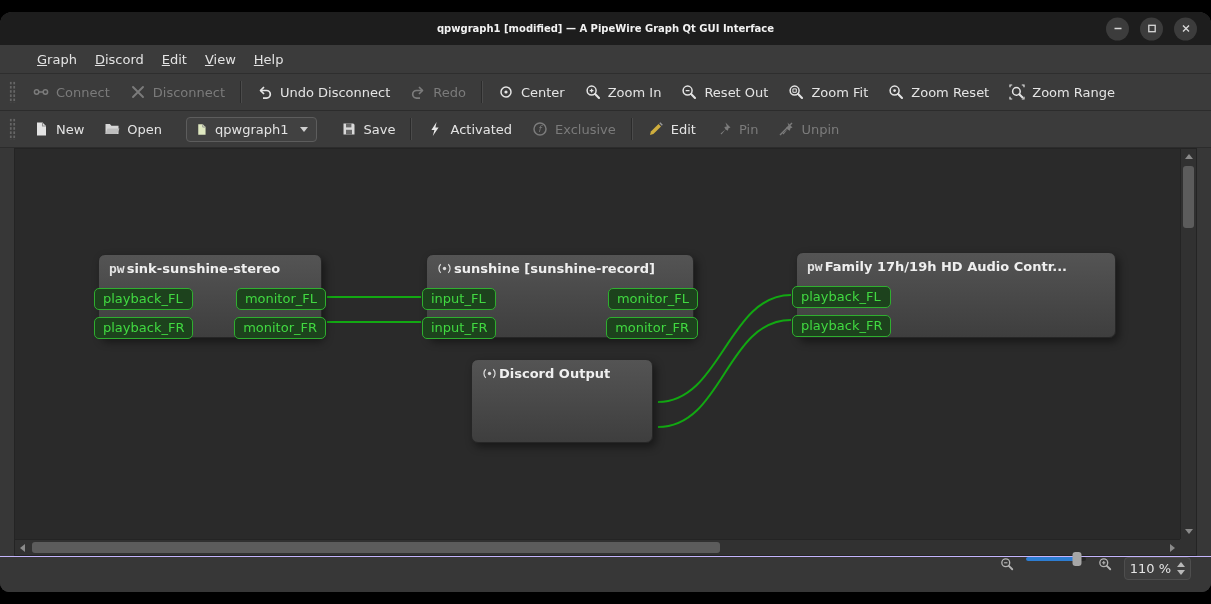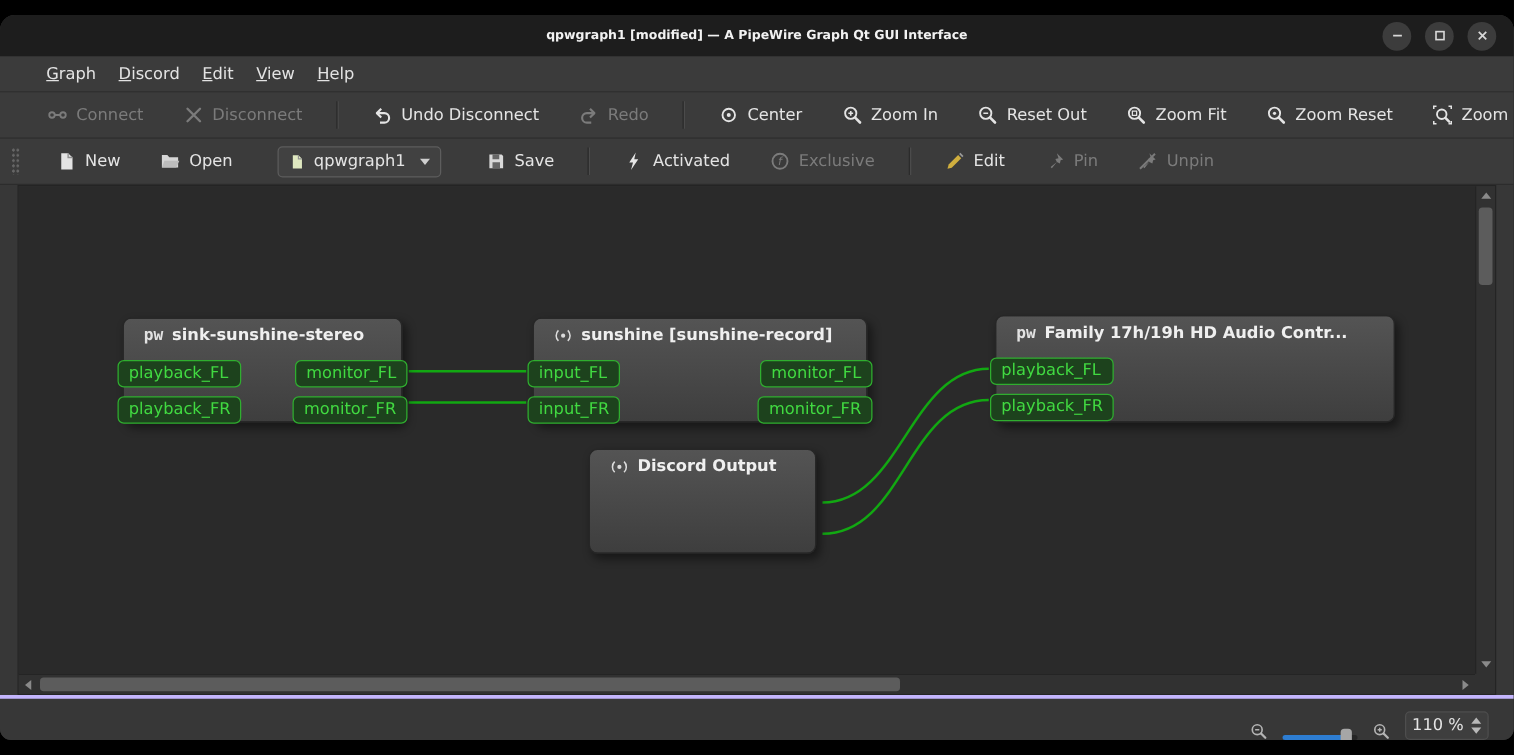--- a/index.html
+++ b/index.html
@@ -21,21 +21,21 @@
   .winbtn svg { width:10px; height:10px; display:block; }
 
   
   .menubar { height:29px; background:#3b3b3b; border-bottom:1px solid #2e2e2e;
              display:flex; align-items:center; padding-left:28px; flex:none; }
   .menu-item { display:inline-block; padding:4px 9px; color:#e3e3e3; }
   .menu-item::first-letter { text-decoration:underline; }
 
   
   .toolbar { height:37px; background:#3b3b3b; border-bottom:1px solid #2c2c2c;
-             display:flex; align-items:center; padding-left:6px; gap:12px; flex:none; }
+             display:flex; align-items:center; padding-left:6px; gap:0; flex:none; }
   .grip { width:7px; height:22px; margin:0 7px 0 3px;
           background-image:radial-gradient(circle,#666 1px,transparent 1.3px);
           background-size:3.5px 4.2px; }
   .tbtn { display:flex; align-items:center; gap:7px; padding:6px 10px;
           border-radius:4px; color:#e4e4e4; white-space:nowrap; }
   .tbtn.disabled { color:#7b7b7b; }
   .tsep { width:0; height:22px; border-left:1px solid #2b2b2b; border-right:1px solid #4b4b4b; margin:0 5px; }
   .i16 { width:16px; height:16px; display:block; flex:none; }
   .combo { display:flex; align-items:center; gap:7px; margin:0 14px; padding:4px 8px;
            border:1px solid #5d5d5d; border-radius:4px; background:#414141; color:#e4e4e4; }
@@ -44,21 +44,21 @@
 
   
   .main { flex:1; padding:0 14px; background:#373737; min-height:0; }
   .canvas-grid { display:grid; grid-template-columns:1fr 16px; grid-template-rows:1fr 16px;
                  height:100%; border:1px solid #242424; }
   .canvas { position:relative; background:#2a2a2a; overflow:hidden; }
   .wires { position:absolute; left:0; top:0; z-index:1; }
 
   .node { position:absolute; z-index:2; border-radius:7px; border:1px solid #262626;
           background:linear-gradient(#545454,#3e3e3e); box-shadow:3px 4px 8px rgba(0,0,0,.45); }
-  .node-header { display:flex; gap:7px; padding:6px 16px;
+  .node-header { display:flex; gap:2px; padding:6px 10px;
                  color:#efefef; font-weight:bold; font-size:13px; white-space:nowrap; overflow:hidden; }
   .pw-glyph { font-family:"DejaVu Sans Mono",monospace; font-weight:bold; font-size:13px; color:#e2e2e2; }
   .stream-icon svg { width:15px; height:15px; display:block; }
   .ports { position:absolute; left:-5px; right:-5px; top:33px;
            display:flex; justify-content:space-between; }
   .pcol { display:flex; flex-direction:column; gap:7px; }
   .pcol.right { align-items:flex-end; margin-left:auto; }
   .port { height:22px; line-height:19px; padding:0 8px; font-size:13px;
           color:#41d941; background:#1d421d; border:1px solid #2fae2f; border-radius:5px;
           white-space:nowrap; }
@@ -69,22 +69,22 @@
   .corner { background:#313131; }
   .vthumb { position:absolute; left:2px; right:2px; top:17px; height:62px; background:#5c5c5c; border-radius:3px; }
   .hthumb { position:absolute; top:2px; bottom:2px; left:17px; width:688px; background:#5c5c5c; border-radius:3px; }
   .sarrow { position:absolute; width:0; height:0; }
   .sa-up    { left:4px; top:5px;    border-left:4px solid transparent; border-right:4px solid transparent; border-bottom:5px solid #8a8a8a; }
   .sa-down  { left:4px; bottom:5px; border-left:4px solid transparent; border-right:4px solid transparent; border-top:5px solid #8a8a8a; }
   .sa-left  { top:4px; left:5px;    border-top:4px solid transparent; border-bottom:4px solid transparent; border-right:5px solid #8a8a8a; }
   .sa-right { top:4px; right:5px;   border-top:4px solid transparent; border-bottom:4px solid transparent; border-left:5px solid #8a8a8a; }
 
   
-  .statusbar { height:36px; flex:none; background:#373737; border-top:3px solid #c4b5fd;
-               display:flex; align-items:flex-end; justify-content:flex-end; gap:12px; padding-right:20px; }
+  .statusbar { height:36px; flex:none; background:#373737; border-top:1px solid #c4b5fd;
+               display:flex; align-items:flex-start; justify-content:flex-end; gap:12px; padding-right:20px; }
   .statusbar .i14 { width:14px; height:14px; display:block; color:#b4b4b4; }
   .slider { position:relative; width:60px; height:4px; background:#262626; border-radius:2px; }
   .slider-fill { position:absolute; left:0; top:0; bottom:0; width:85%; background:#2d7dd2; border-radius:2px; }
   .slider-handle { position:absolute; left:85%; top:50%; transform:translate(-50%,-50%);
                    width:9px; height:14px; background:#a6a6a6; border-radius:3px; }
   .spinbox { display:flex; align-items:center; gap:6px; color:#e4e4e4; padding:3px 5px;
              border:1px solid #4e4e4e; border-radius:4px; background:#3e3e3e; }
   .spin { display:flex; flex-direction:column; gap:3px; }
   .spin .up   { width:0; height:0; border-left:4px solid transparent; border-right:4px solid transparent; border-bottom:5px solid #b8b8b8; }
   .spin .down { width:0; height:0; border-left:4px solid transparent; border-right:4px solid transparent; border-top:5px solid #b8b8b8; }

